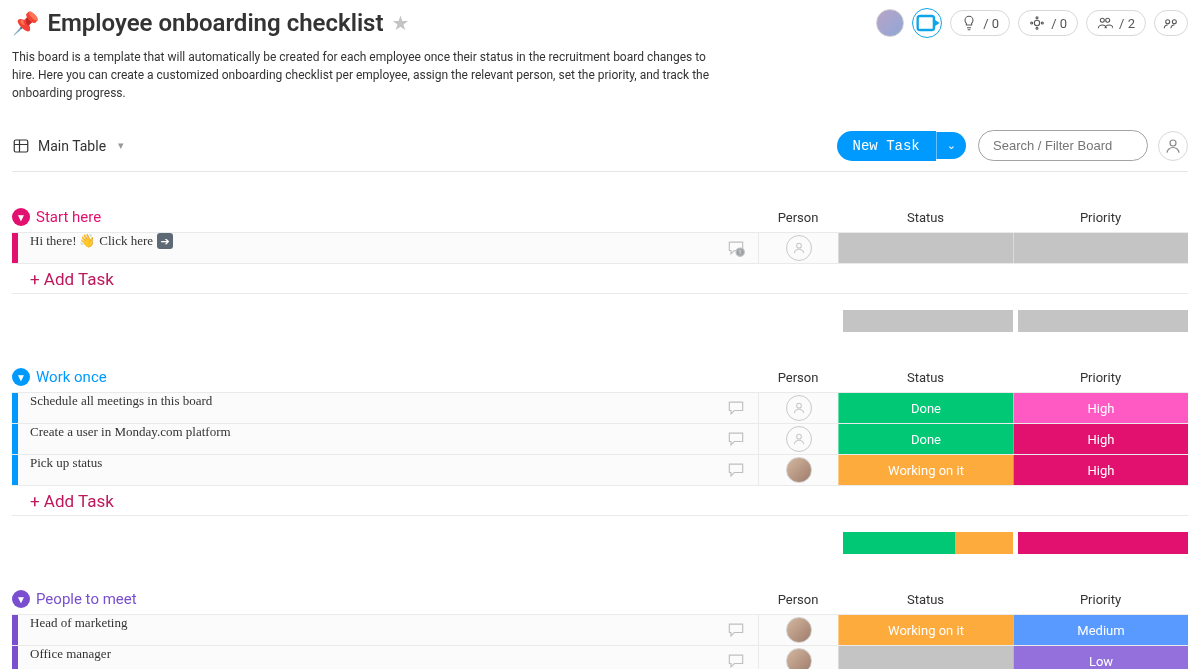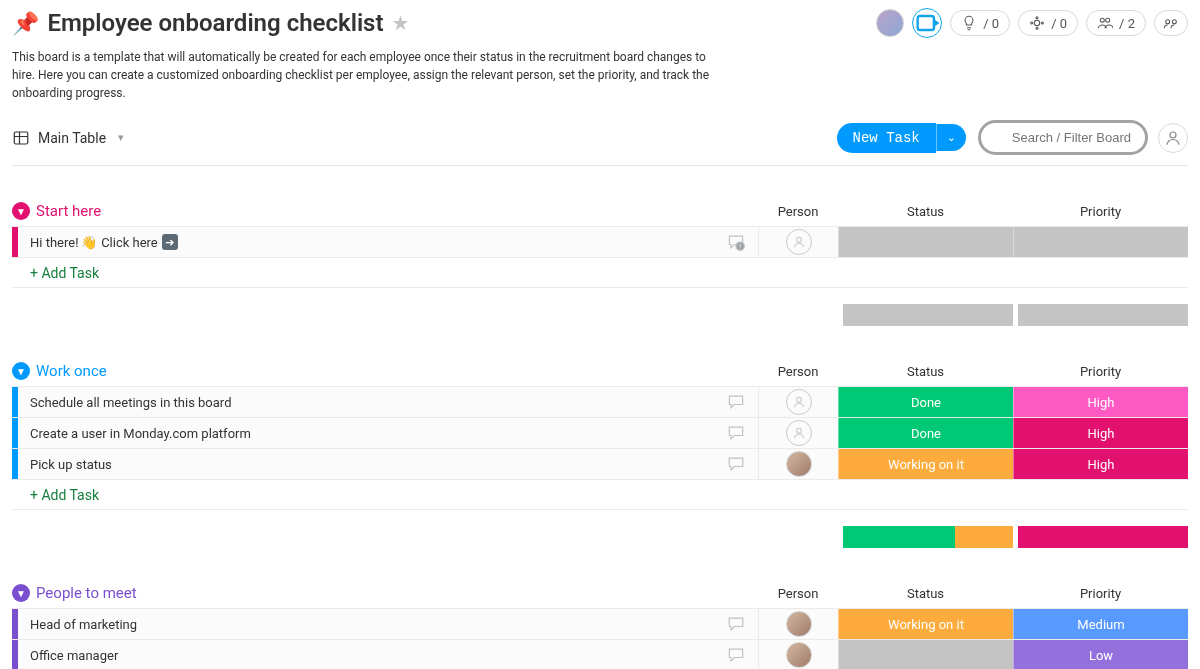--- a/index.html
+++ b/index.html
@@ -12,53 +12,53 @@
   .star-icon { color: #c4c4c4; font-size: 20px; }
   .spacer { flex: 1; }
   .top-badges { display: flex; align-items: center; gap: 8px; }
   .avatar-small { width: 28px; height: 28px; border-radius: 50%; background: linear-gradient(135deg,#b9a3c7,#8fa7d6); border:1px solid #d0d0d0; }
   .hand-icon { width: 30px; height: 30px; border:1.5px solid #0ea5e9; border-radius:50%; display:flex; align-items:center; justify-content:center; color:#0ea5e9; font-size:14px; }
   .bubble { border:1px solid #d8d8d8; border-radius:16px; padding:4px 10px; display:flex; align-items:center; gap:6px; color:#555; font-size:13px; background:#fff; }
   .bubble svg { width:16px; height:16px; }
 
   .description { margin-top: 10px; max-width: 700px; line-height: 1.5; color:#333; font-size:12px; }
 
-  .toolbar { display:flex; align-items:center; margin-top:18px; padding-bottom:10px; border-bottom:1px solid #e6e6e6; }
+  .toolbar { display:flex; align-items:center; margin-top:28px; padding-bottom:10px; border-bottom:1px solid #e6e6e6; }
   .view-chip { display:flex; align-items:center; gap:8px; color:#333; font-size:14px; }
   .view-chip .grid-icon { width:18px; height:18px; }
   .view-chip .chev { color:#999; font-size:11px; margin-left:4px; }
   .new-task { display:flex; align-items:center; }
   .new-task-btn { background:#009aff; color:#fff; border:none; border-radius:18px 0 0 18px; padding:7px 16px; font-size:14px; cursor:pointer;font-family:Liberation Mono, monospace; }
   .new-task-dd { background:#009aff; color:#fff; border:none; border-radius:0 18px 18px 0; padding:7px 10px; border-left:1px solid rgba(255,255,255,0.4); cursor:pointer; font-size:11px; }
-  .search-input { margin-left:12px; border:3px solid #a3a3a3; border-radius:18px; padding:7px 14px; width:170px; font-size:13px;text-align:right; }
+  .search-input { margin-left:12px; border:1px solid #a3a3a3; border-radius:18px; padding:7px 14px; width:170px; font-size:13px; }
   .person-filter { width:30px; height:30px; border:1px solid #d8d8d8; border-radius:50%; margin-left:10px; display:flex; align-items:center; justify-content:center; color:#888; }
 
   .board { padding: 30px 0 0 0; }
   .group { margin-bottom: 30px; }
   .group-header { display:flex; align-items:center; gap:6px; padding: 6px 0; }
   .collapse-circle { width:18px; height:18px; border-radius:50%; display:flex; align-items:center; justify-content:center; color:#fff; font-size:10px; }
   .group-title { font-size:15px; font-weight:400; }
   .col-headers { display:flex; gap:0; margin-left:auto; }
   .colh { text-align:center; font-size:13px; color:#333; }
   .colh.person { width:80px; }
   .colh.status { width:175px; }
   .colh.priority { width:175px; }
 
   .row { display:flex; align-items:stretch; border-top:1px solid #eaeaea; background:#fbfbfb; height:31px; }
   .row .stripe { width:6px; flex:none; }
-  .row .task-title { flex:1; padding:0 12px; font-size:13px; display:flex; align-items:center; gap:4px; }
+  .row .task-title { flex:1; padding:0 12px; font-size:13px; display:flex; gap:4px;font-family:Liberation Serif, serif; }
   .row .chat-cell { width:45px; display:flex; align-items:center; justify-content:center; color:#c0c0c0; }
   .row .person-cell { width:80px; display:flex; align-items:center; justify-content:center; border-left:1px solid #eaeaea; }
   .row .status-cell, .row .priority-cell { width:175px; display:flex; align-items:center; justify-content:center; color:#fff; font-size:13px; border-left:1px solid rgba(255,255,255,0.4); }
   .avatar-cell { width:26px; height:26px; border-radius:50%; background:linear-gradient(135deg,#d4b8a0,#9e7b6b); border:1px solid #d0d0d0; }
   .person-placeholder { width:26px; height:26px; border-radius:50%; border:1.5px solid #c9c9c9; display:flex; align-items:center; justify-content:center; color:#c9c9c9; }
 
   .add-row { display:flex; align-items:center; border-top:1px solid #eaeaea; border-bottom:1px solid #eaeaea; height:31px; background:#fff; }
   .add-row .stripe { width:6px; opacity:0.45; }
-  .add-row .add-text { padding:0 12px; color:#15803d; font-size:14px; flex:1; }
+  .add-row .add-text { padding:0 12px; color:#be185d; font-size:17px; flex:1; }
 
   .summary-row { display:flex; margin-top:16px; }
   .summary-row .sp { flex:1; }
   .summary-seg { display:flex; width:170px; height:22px; margin-left:5px; overflow:hidden; }
   .summary-seg .seg { height:100%; }
 
   .chat-icon-svg { width:20px; height:20px; }
   .arrow-badge { display:inline-flex; width:16px; height:16px; background:#5d6974; color:#fff; border-radius:3px; align-items:center; justify-content:center; font-size:11px; }
 </style>
 </head>

